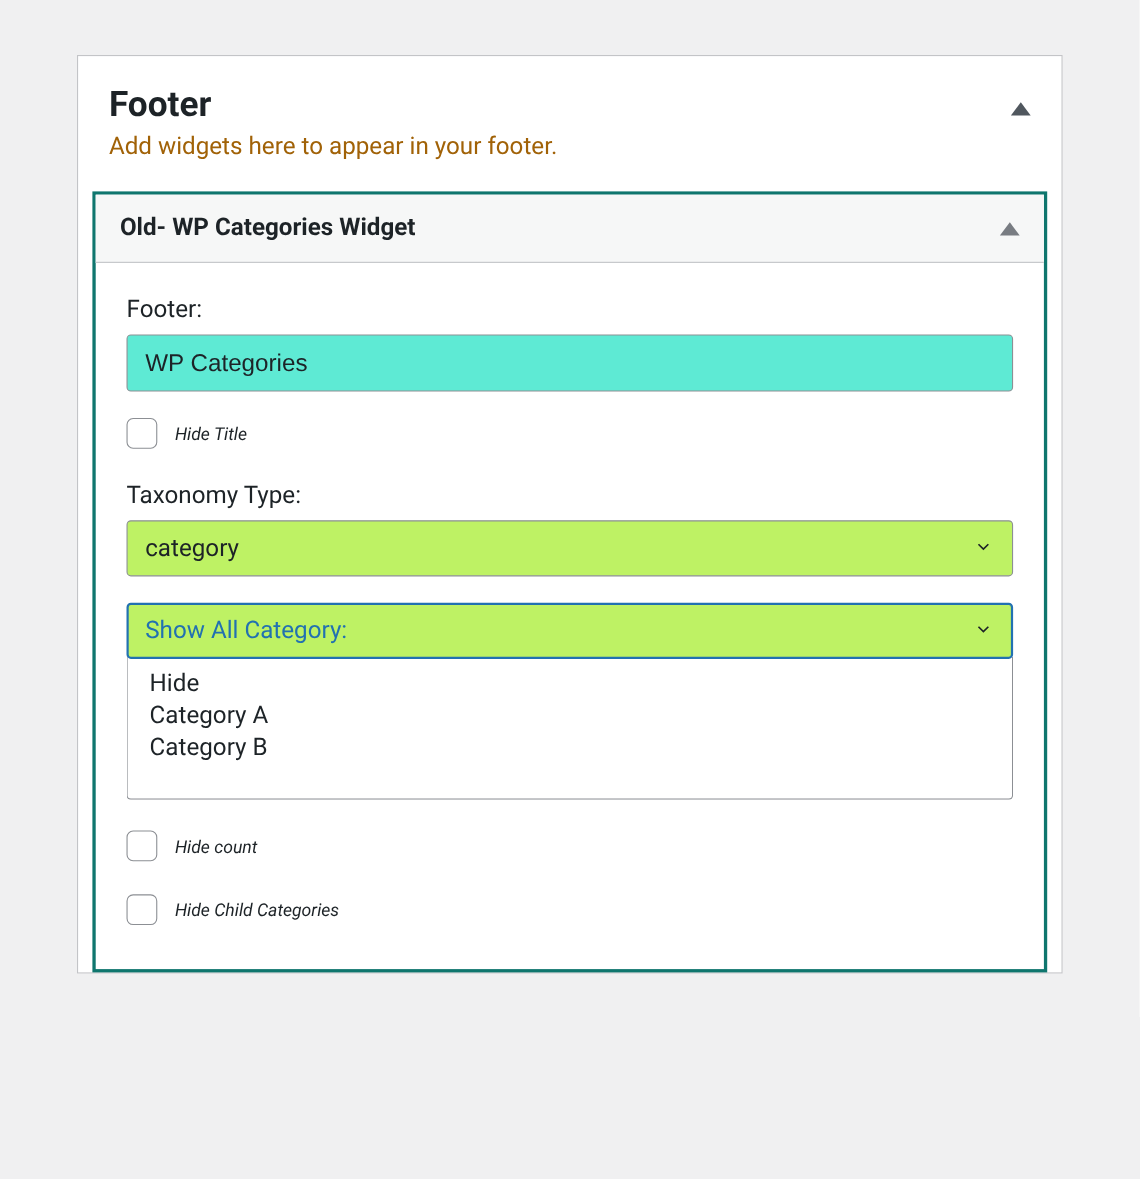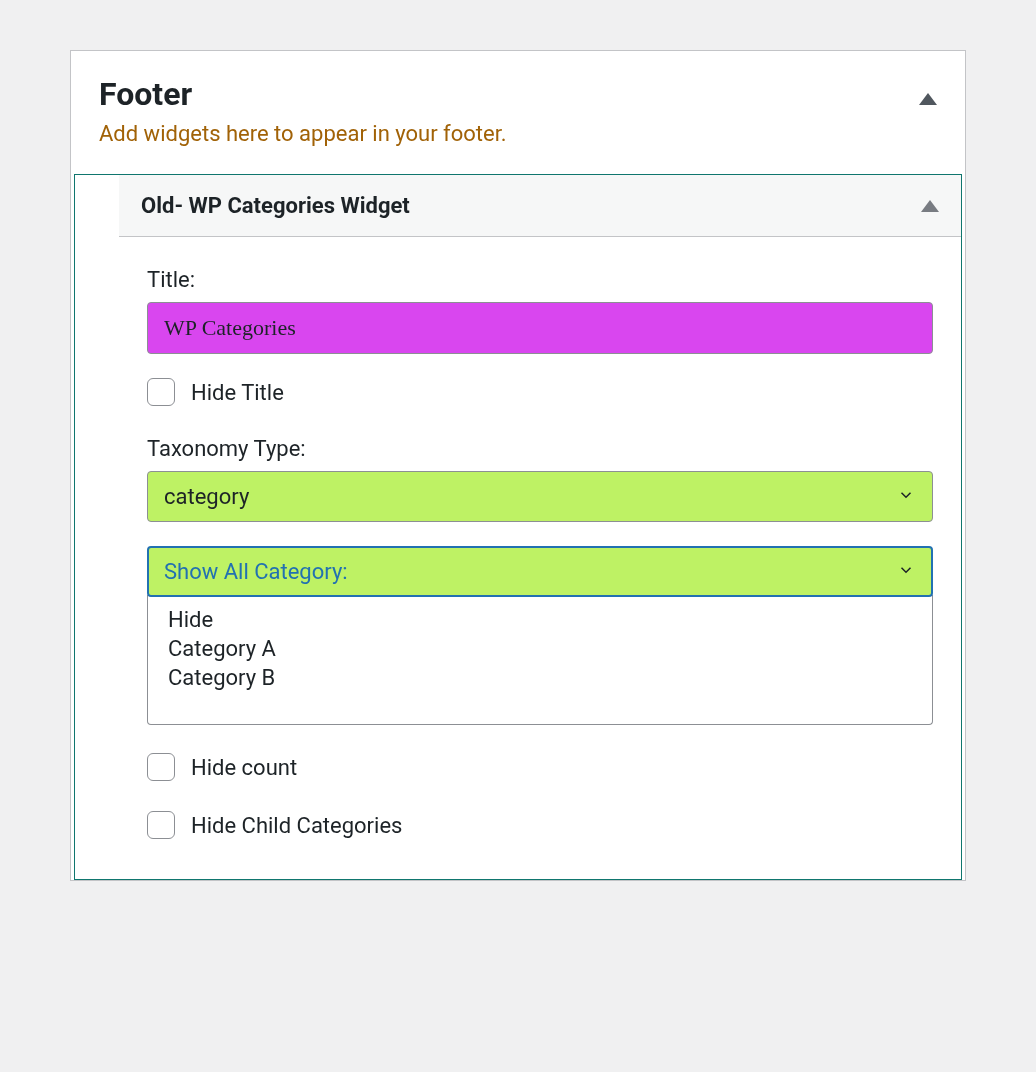--- a/index.html
+++ b/index.html
@@ -31,23 +31,22 @@
     }
     .triangle-up {
       width: 0;
       height: 0;
       border-left: 9px solid transparent;
       border-right: 9px solid transparent;
       border-bottom: 12px solid #50575e;
       margin-top: 10px;
     }
     .widget {
-      margin: 0 3px;
-      border: 1px solid #0f766e;
-      padding-left: 44px;
+      margin: 0 13px;
+      border: 3px solid #0f766e;
     }
     .widget-header {
       display: flex;
       justify-content: space-between;
       align-items: center;
       padding: 18px 22px;
       background: #f6f7f7;
       border-bottom: 1px solid #c3c4c7;
       cursor: pointer;
     }
@@ -71,23 +70,22 @@
       font-size: 22px;
       color: #1d2327;
       margin-bottom: 10px;
     }
     .text-input {
       width: 100%;
       padding: 12px 16px;
       font-size: 22px;
       border: 1px solid #8c8f94;
       border-radius: 4px;
-      background: #d946ef;
-      color: #1d2327;
-      font-family: Liberation Serif, serif;
+      background: #5eead4;
+      color: #1d2327;
     }
     .select-wrap {
       position: relative;
       width: 100%;
     }
     .select-input {
       width: 100%;
       padding: 12px 44px 12px 16px;
       font-size: 22px;
       border: 1px solid #8c8f94;
@@ -139,23 +137,24 @@
     .checkbox {
       width: 28px;
       height: 28px;
       border: 1.5px solid #8c8f94;
       border-radius: 6px;
       background: #fff;
       cursor: pointer;
       flex-shrink: 0;
     }
     .checkbox-label {
-      font-size: 22px;
-      color: #1d2327;
-      cursor: pointer;
+      font-size: 16px;
+      color: #1d2327;
+      cursor: pointer;
+      font-style: italic;
     }
   </style>
 </head>
 <body>
 
 <div class="panel">
   <div class="panel-header">
     <h2 class="panel-title">Footer</h2>
     <div class="triangle-up"></div>
   </div>
@@ -163,21 +162,21 @@
 
   <div class="widget">
     <div class="widget-header">
       <div class="widget-title">Old- WP Categories Widget</div>
       <div class="triangle-up"></div>
     </div>
 
     <div class="widget-body">
 
       <div class="field">
-        <label class="field-label">Title:</label>
+        <label class="field-label">Footer:</label>
         <input type="text" class="text-input" value="WP Categories" style="">
       </div>
 
       <div class="checkbox-row">
         <div class="checkbox"></div>
         <label class="checkbox-label">Hide Title</label>
       </div>
 
       <div class="field">
         <label class="field-label">Taxonomy Type:</label>

